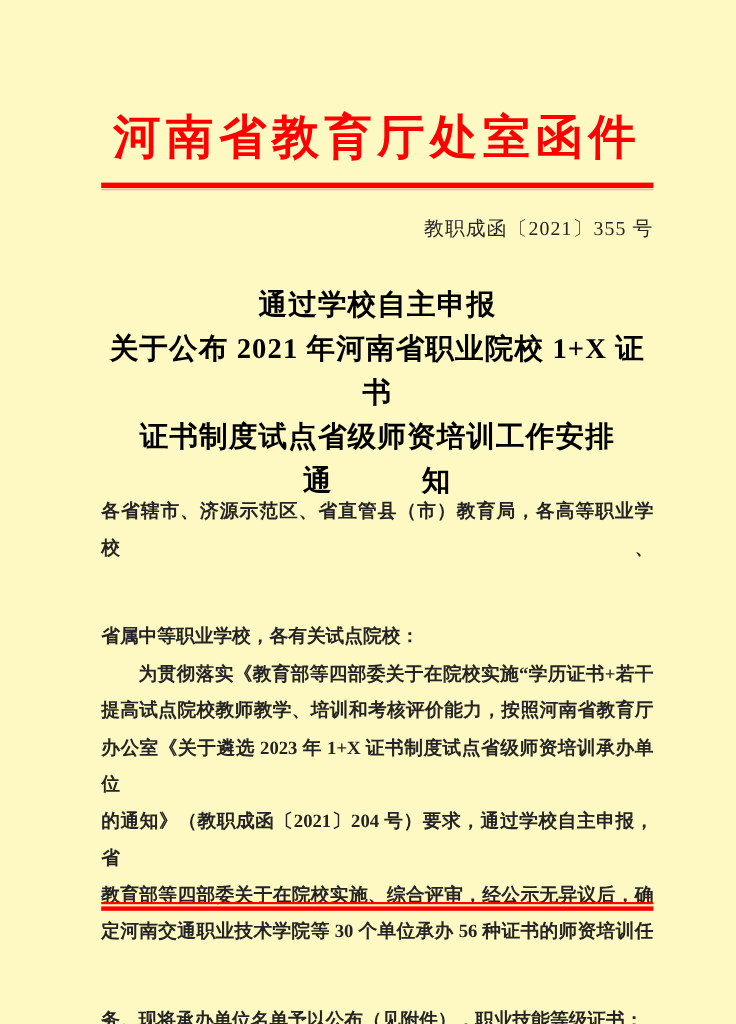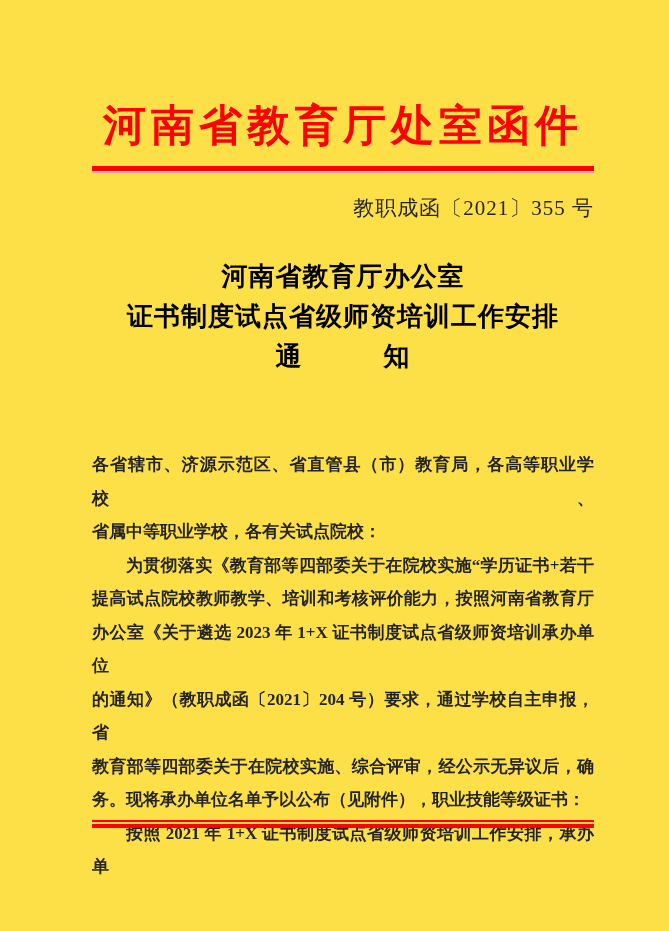--- a/index.html
+++ b/index.html
@@ -4,21 +4,21 @@
 <style>
   html, body {
     margin: 0;
     padding: 0;
     background: #ffffff;
   }
   .page {
     position: relative;
     width: 669px;
     height: 931px;
-    background: #fde047;
+    background: #fef9c3;
     overflow: hidden;
     font-family: "Liberation Serif", "DejaVu Serif", serif;
   }
   .inner {
     position: absolute;
     left: 92px;
     width: 502px;
   }
   
   .letterhead {
@@ -33,21 +33,21 @@
   }
   
   .rule-top { top: 166px; }
   .rule-top .thick { height: 5px; background: #fe0000; }
   .rule-top .thin  { height: 1px; background: #f9a3a3; margin-top: 1px; }
   
   .doc-number {
     top: 196px;
     text-align: right;
     color: #242424;
-    font-size: 21px;
+    font-size: 18px;
     line-height: 24px;
     letter-spacing: 1px;
   }
   
   .doc-title {
     top: 257px;
     text-align: center;
     color: #000000;
     font-weight: bold;
     font-size: 26px;
@@ -62,20 +62,21 @@
     line-height: 33.5px;
   }
   .body-line {
     text-align: justify;
     text-align-last: justify;
     white-space: normal;
     font-weight: bold;
   }
   .body-line.para-end {
     text-align-last: left;
+    margin-top: 47px;
   }
   .body-line.indent {
     text-indent: 34px;
   }
   
   .rule-bottom { top: 820px; }
   .rule-bottom .thin  { height: 2px; background: #fe0000; }
   .rule-bottom .thick { height: 4px; background: #fe0000; margin-top: 2px; }
 </style>
 </head>
@@ -86,33 +87,35 @@
   <div class="inner letterhead">河南省教育厅处室函件</div>
 
   <div class="inner rule-top">
     <div class="thick"></div>
     <div class="thin"></div>
   </div>
 
   <div class="inner doc-number">教职成函〔2021〕355 号</div>
 
   <div class="inner doc-title">
-    <div>河南省教育厅办公室</div>
+    <div>通过学校自主申报</div>
+    <div>关于公布 2021 年河南省职业院校 1+X 证书</div>
     <div>证书制度试点省级师资培训工作安排</div>
     <div>通　　　知</div>
   </div>
 
   <div class="inner doc-body">
     <div class="body-line">各省辖市、济源示范区、省直管县（市）教育局，各高等职业学校、</div>
     <div class="body-line para-end">省属中等职业学校，各有关试点院校：</div>
     <div class="body-line indent">为贯彻落实《教育部等四部委关于在院校实施“学历证书+若干</div>
     <div class="body-line">提高试点院校教师教学、培训和考核评价能力，按照河南省教育厅</div>
     <div class="body-line">办公室《关于遴选 2023 年 1+X 证书制度试点省级师资培训承办单位</div>
     <div class="body-line">的通知》（教职成函〔2021〕204 号）要求，通过学校自主申报，省</div>
     <div class="body-line">教育部等四部委关于在院校实施、综合评审，经公示无异议后，确</div>
+    <div class="body-line">定河南交通职业技术学院等 30 个单位承办 56 种证书的师资培训任</div>
     <div class="body-line para-end">务。现将承办单位名单予以公布（见附件），职业技能等级证书：</div>
     <div class="body-line indent">按照 2021 年 1+X 证书制度试点省级师资培训工作安排，承办单</div>
   </div>
 
   <div class="inner rule-bottom">
     <div class="thin"></div>
     <div class="thick"></div>
   </div>
 
 </div>

